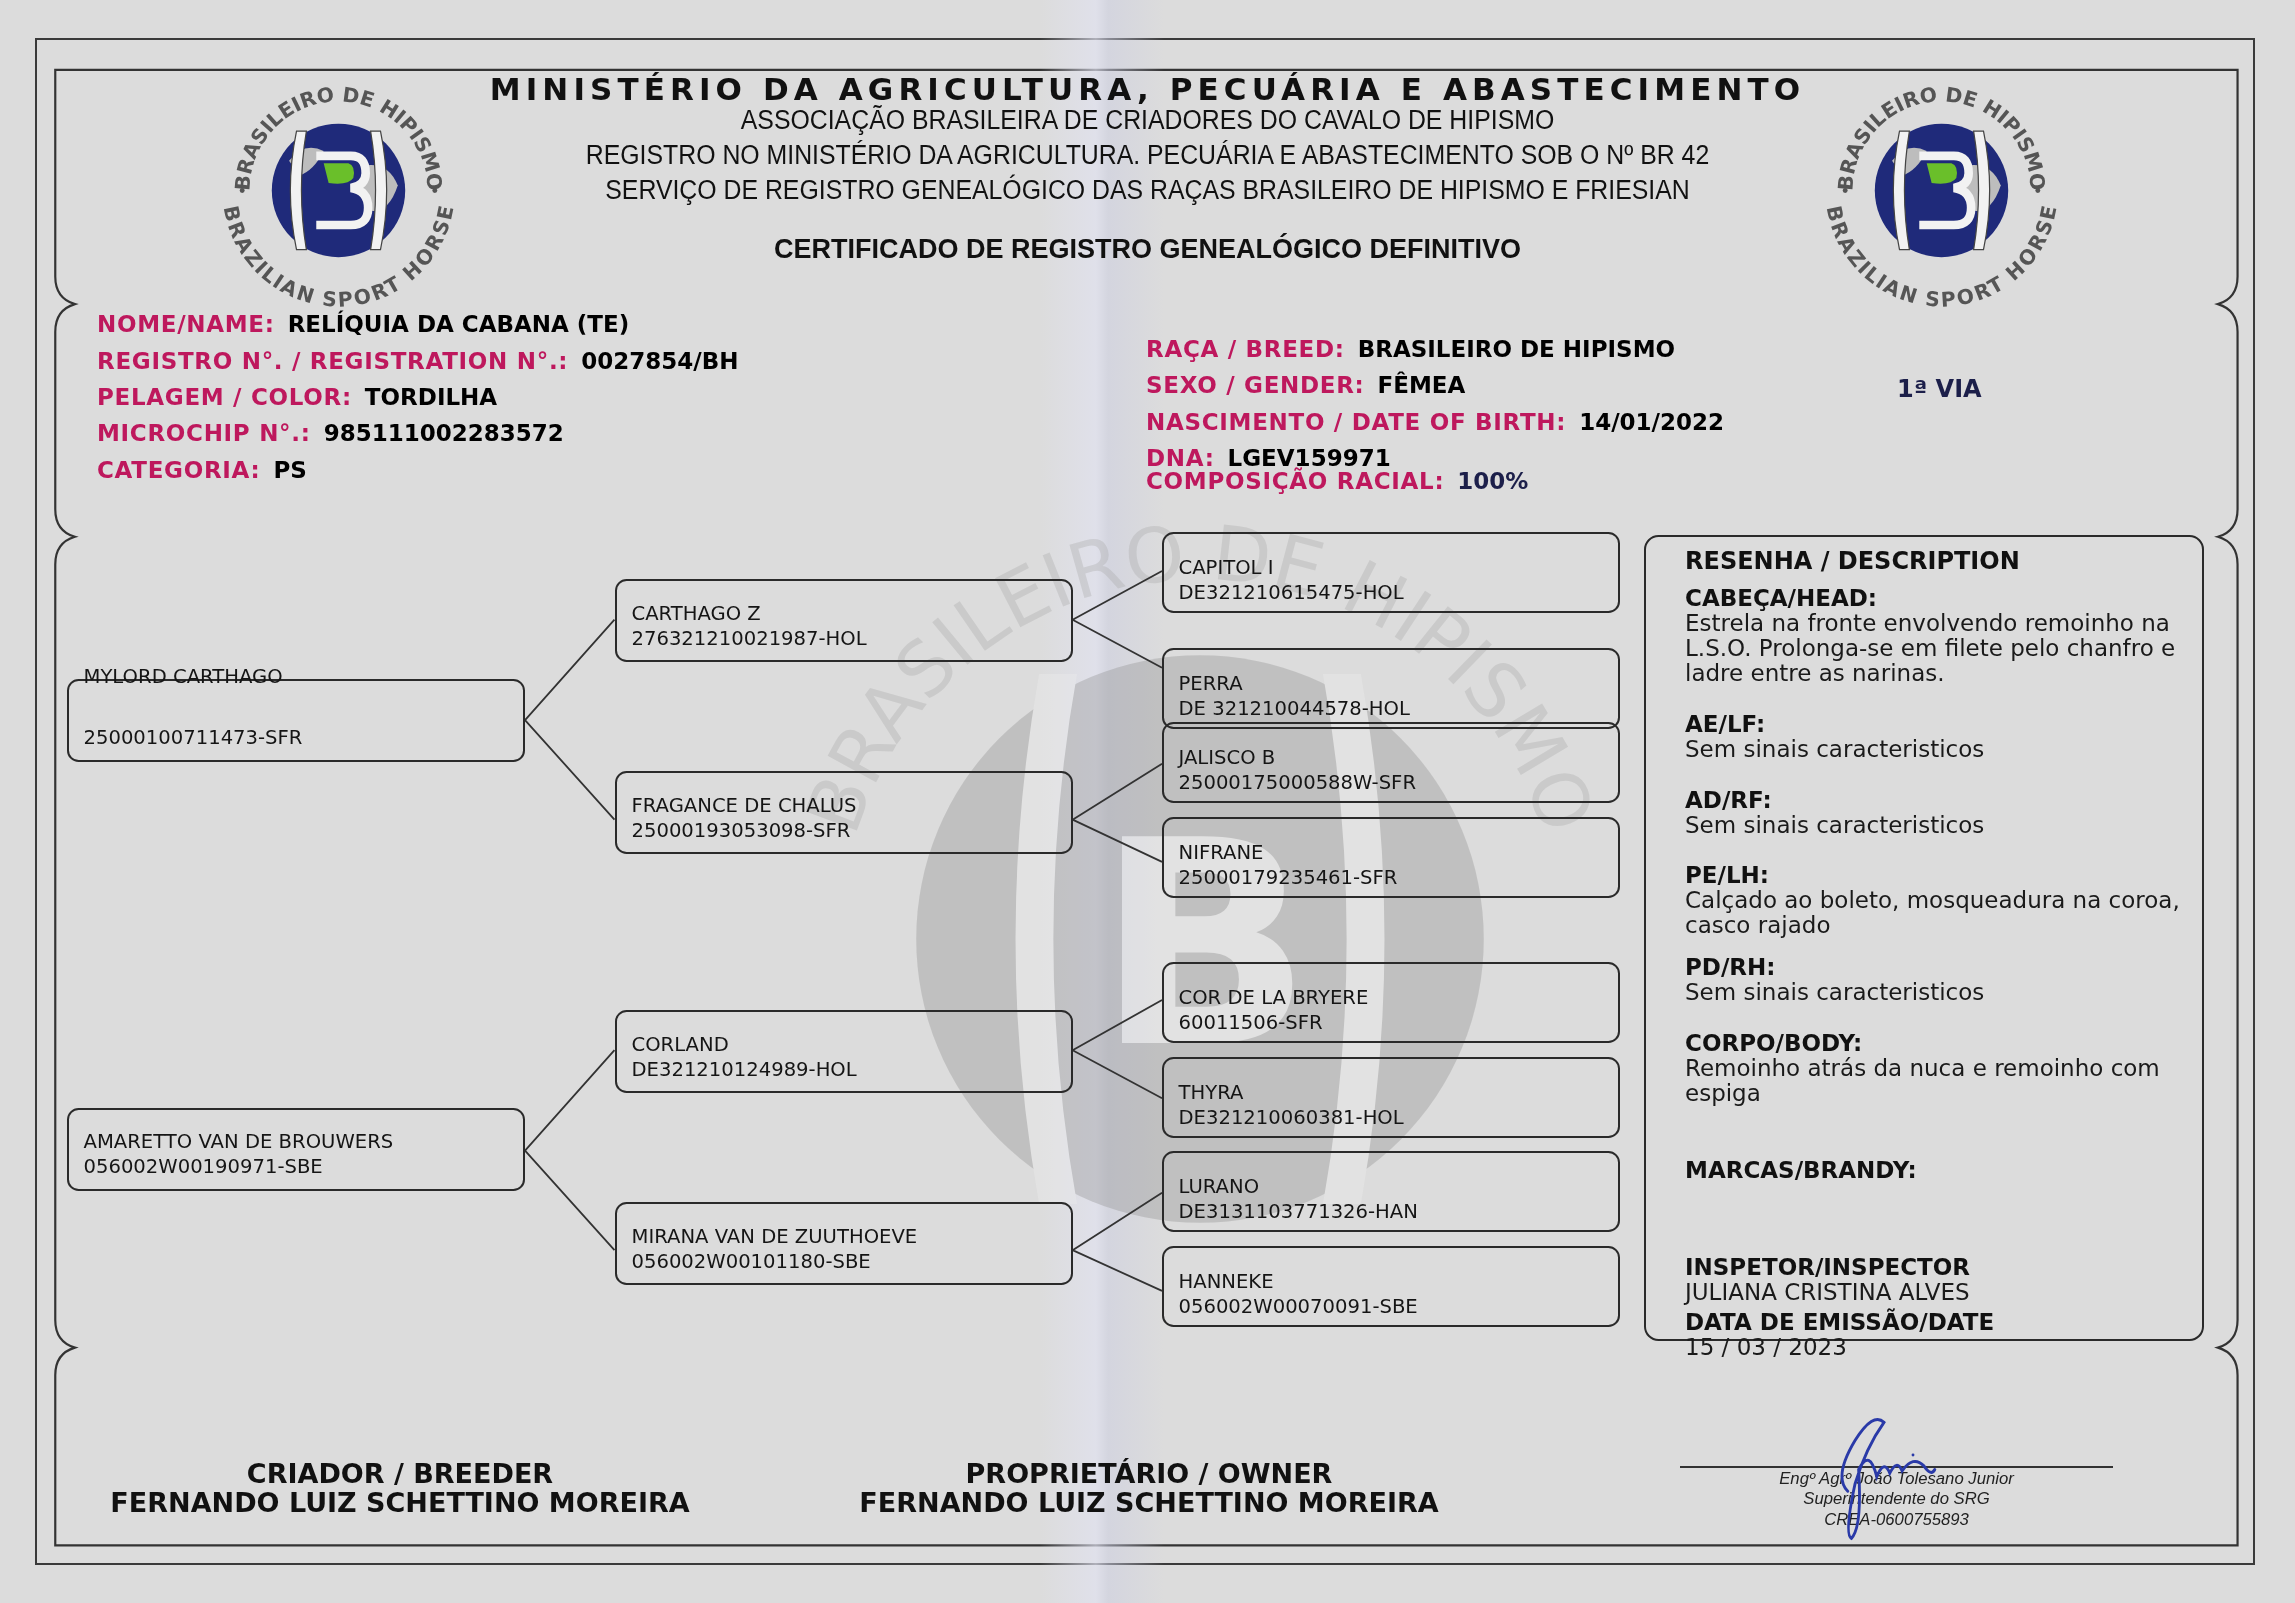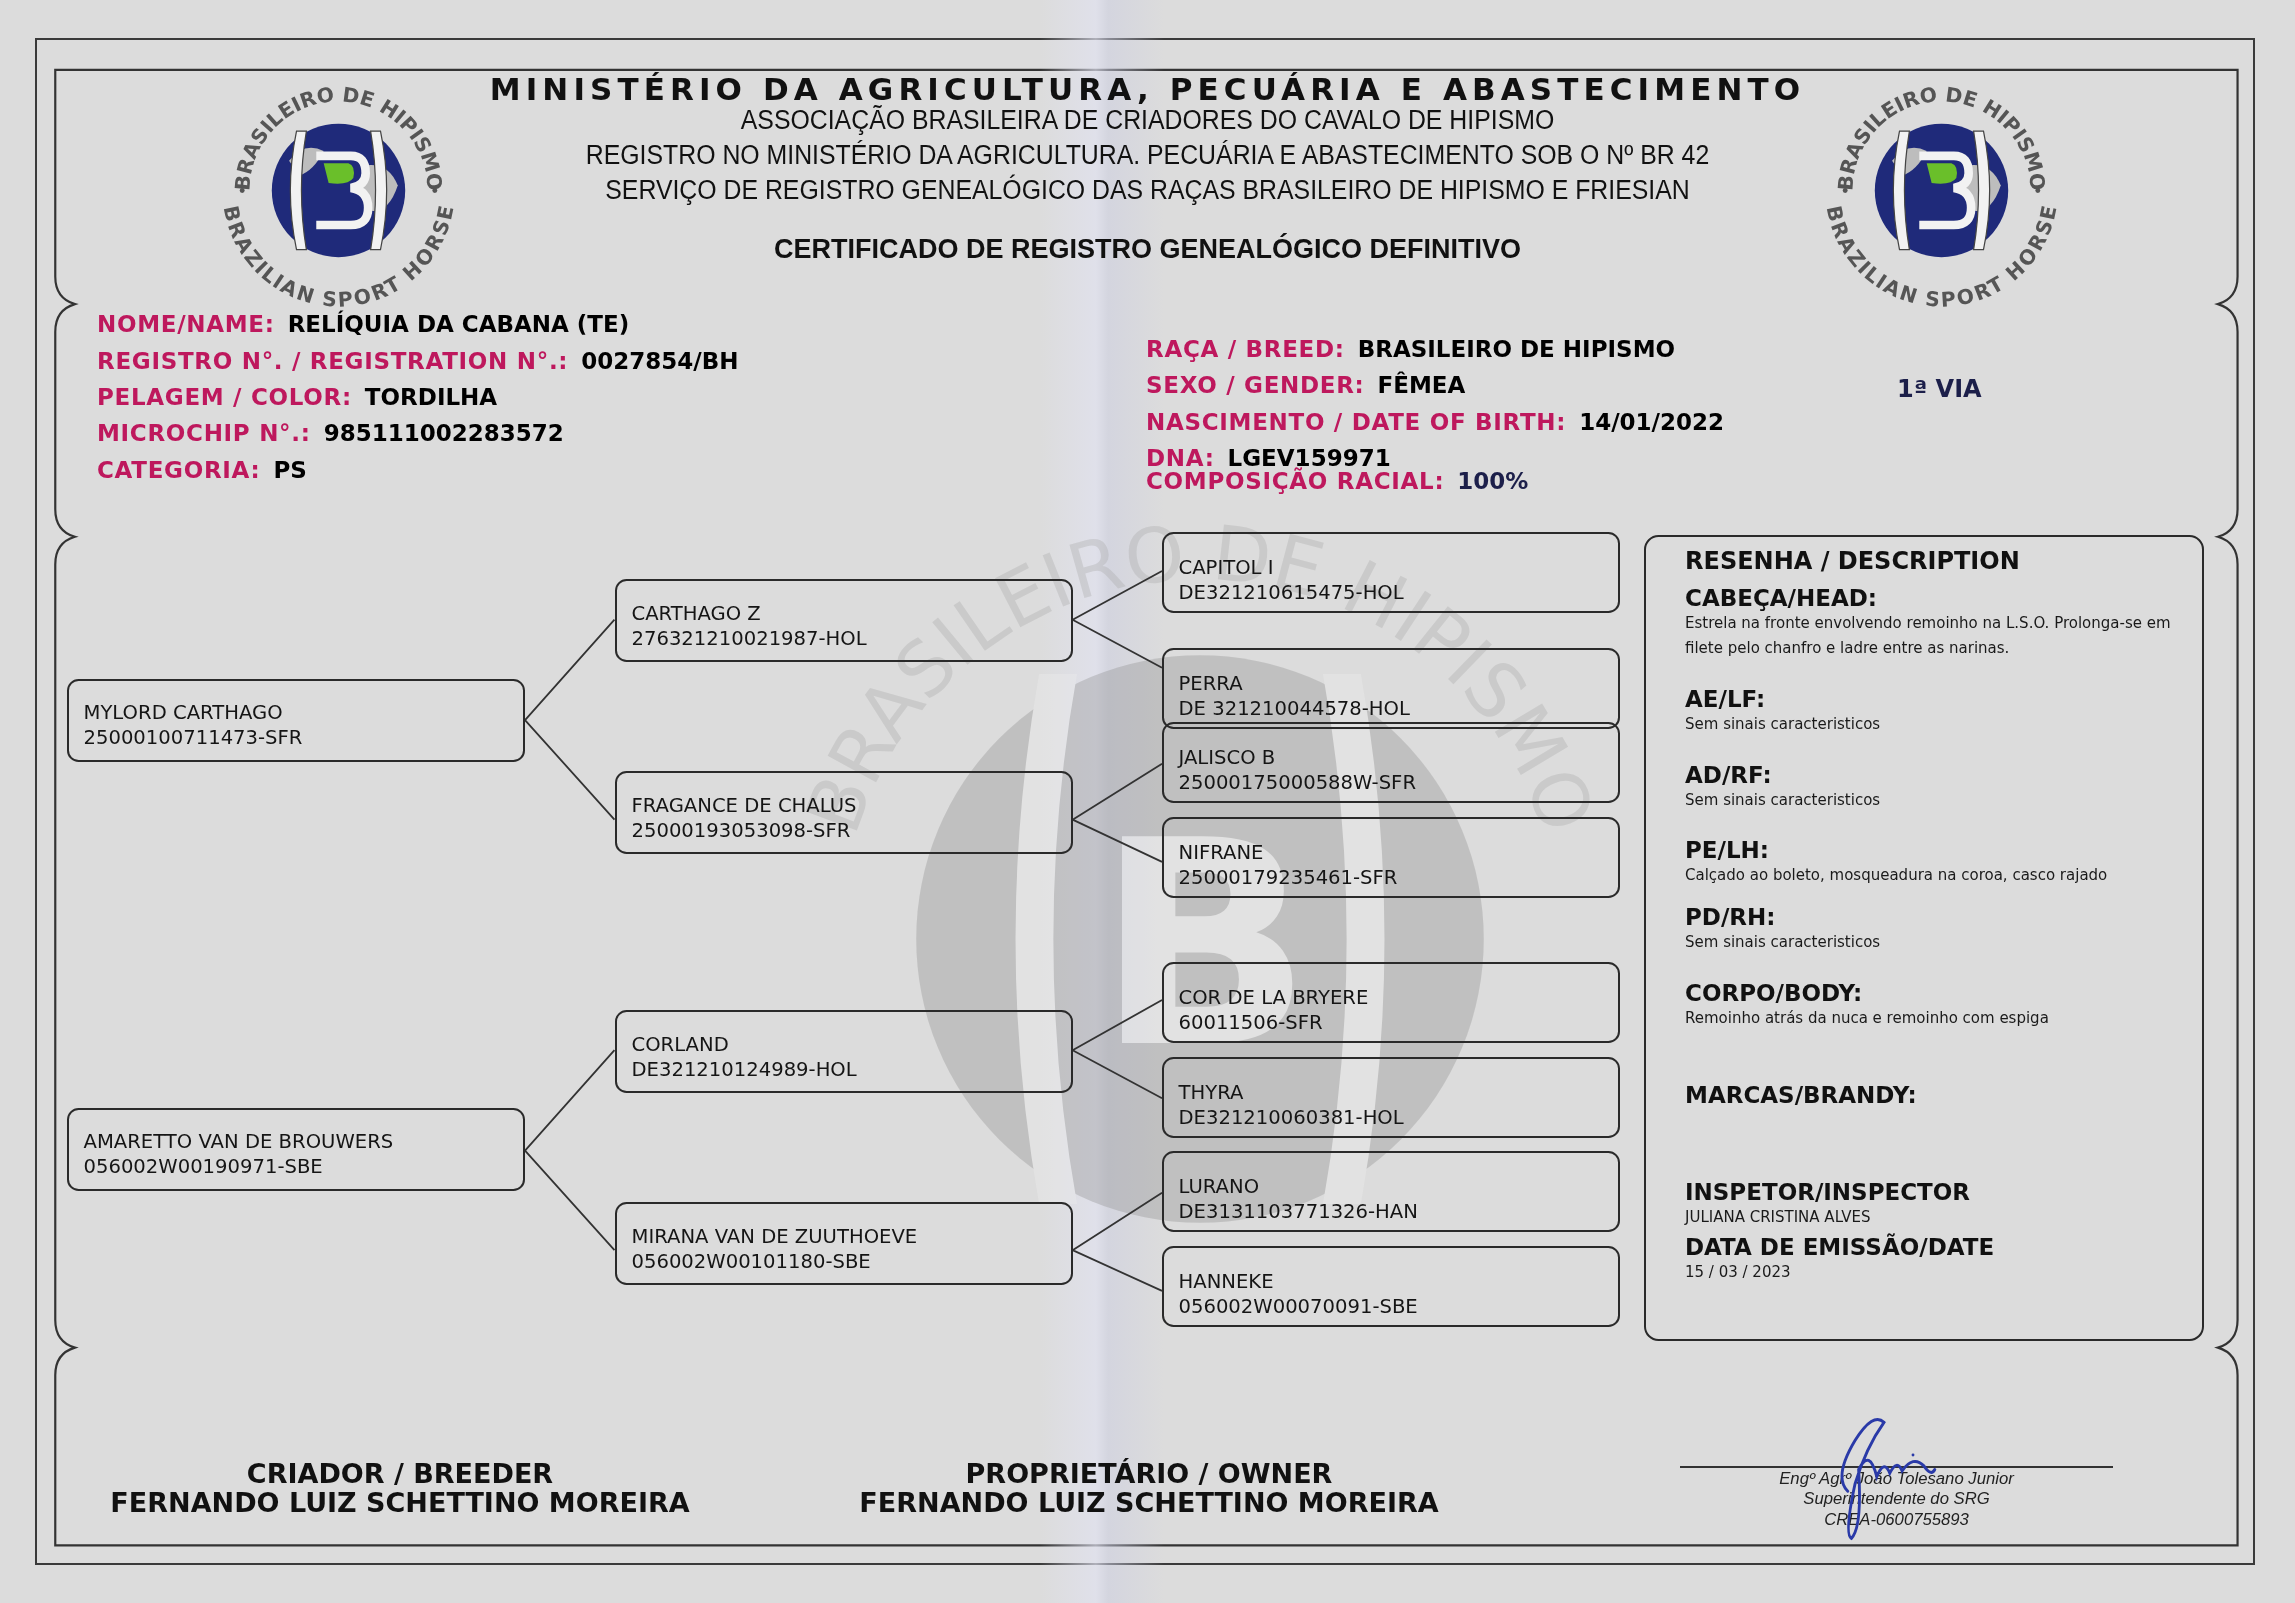--- a/index.html
+++ b/index.html
@@ -40,21 +40,21 @@
       display: flex; flex-direction: column; justify-content: flex-end; padding-bottom: 8.7px; }
     .pbox.g1 { left: 67px; width: 458px; height: 83px; padding-bottom: 10.2px; }
     .pbox.g2 { left: 615px; width: 458px; height: 83px; }
     .pbox.g3 { left: 1162px; width: 458px; height: 81px; padding-bottom: 5.8px; }
 
     .tree-svg { left: 0; top: 0; width: 2295px; height: 1603px; pointer-events: none; }
 
     .desc-panel { left: 1644px; top: 535px; width: 560px; height: 806px; border: 2.2px solid #2a2a2a; border-radius: 14.5px; box-sizing: border-box; padding: 10.2px 0 0 39px; }
     .desc-title { font-weight: bold; font-size: 24px; margin-top: 0; }
     .desc-h { font-weight: bold; font-size: 23px; margin-top: 10.2px; }
-    .desc-t { font-size: 15px; line-height: 25px; color: #1a1a1a; padding-right: 19px; }
+    .desc-t { font-size: 23px; line-height: 25px; color: #1a1a1a; padding-right: 19px; }
     .gap-s { height: 14.5px; }
     .gap-m { height: 41px; }
 
     .foot { text-align: center; font-family: "DejaVu Sans", sans-serif; font-weight: bold; font-size: 27px; line-height: 29px; }
     .breeder { left: 109px; top: 1459px; width: 582px; }
     .owner { left: 858px; top: 1459px; width: 582px; }
 
     .sig-line { left: 1680px; top: 1466px; width: 433px; height: 2.2px; background: #333; }
     .sig-text { left: 1680px; top: 1469px; width: 433px; text-align: center; font-family: "Liberation Sans", sans-serif; font-style: italic; font-size: 16.7px; line-height: 20.4px; color: #222; }
     .sig-svg { left: 1804px; top: 1397px; width: 189px; height: 145px; }
@@ -163,21 +163,21 @@
 
     <path d="M722 1582 L845 1444 M722 1582 L845 1719"></path>
 
     <path d="M1475 852 L1598 785 M1475 852 L1598 918"></path>
     <path d="M1475 1127 L1598 1050 M1475 1127 L1598 1185"></path>
     <path d="M1475 1444 L1598 1375 M1475 1444 L1598 1510"></path>
     <path d="M1475 1719 L1598 1640 M1475 1719 L1598 1775"></path>
   </g>
 </svg>
 
-<div class="abs pbox g1" style="top:679px;">
+<div class="abs pbox g1" style="top:679px;gap:36px;">
   <div>MYLORD CARTHAGO</div>
   <div>25000100711473-SFR</div>
 </div>
 <div class="abs pbox g1" style="top:1108px;">
   <div>AMARETTO VAN DE BROUWERS</div>
   <div>056002W00190971-SBE</div>
 </div>
 
 <div class="abs pbox g2" style="top:579px;">
   <div>CARTHAGO Z</div>

